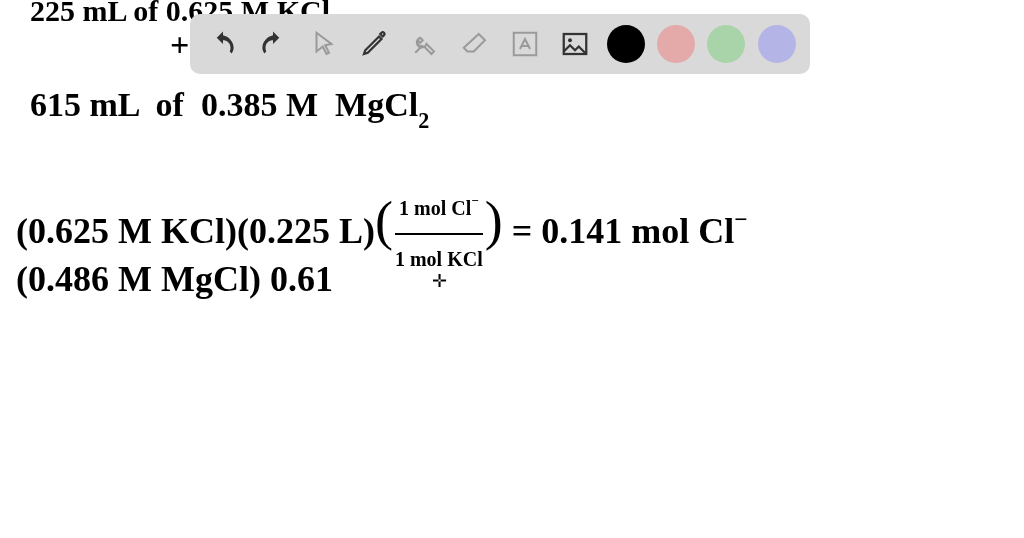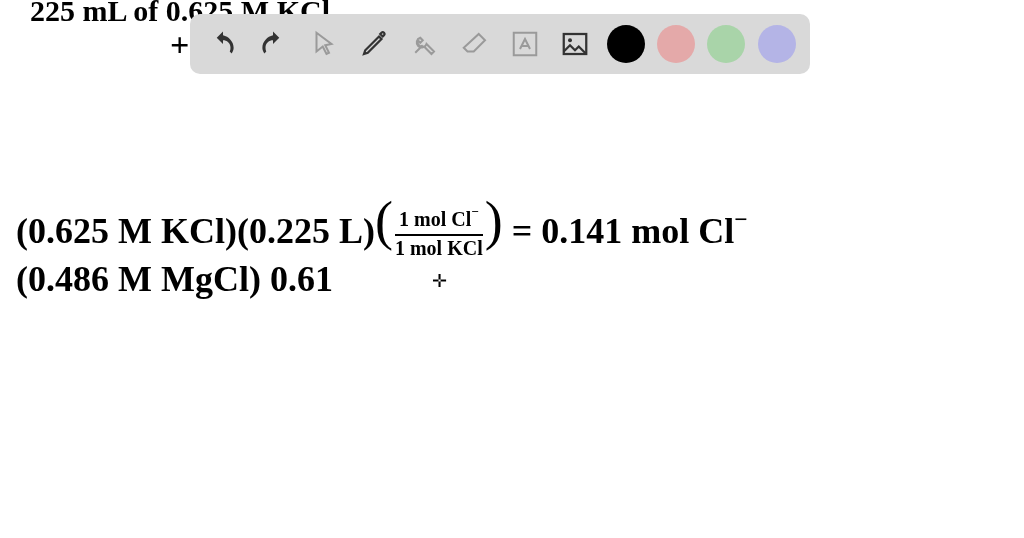--- a/index.html
+++ b/index.html
@@ -62,39 +62,42 @@
     .line3 .frac {
       display: inline-flex;
       flex-direction: column;
       align-items: center;
       font-size: 20px;
       line-height: 1.05;
       vertical-align: middle;
       margin: 0 2px;
       transform: translateY(-2px);
     }
-    .line3 .frac .num { border-bottom: 2.5px solid #000; padding: 0 4px 4px; }
-    .line3 .frac .den { padding-top: 2px; }
+    .line3 .frac .num { border-bottom: 2.5px solid #000; padding: 0 4px 14px; }
+    .line3 .frac .den { padding-top: 14px; }
     .line3 .paren-big { font-size: 54px; font-weight: 400; position: relative; top: -4px; }
     .line4 { top: 258px; left: 16px; font-size: 36px; }
     .cursor {
       position: absolute;
       top: 270px;
       left: 432px;
       font-size: 18px;
       color: #000;
     }
   </style>
 </head>
 <body>
 
 <div class="canvas">
 
   <div class="hand line1">225 mL  of  0.625 M  KCl</div>
   <div class="hand plus">+</div>
+  <div class="hand line2">
+    615 mL &nbsp;of&nbsp; 0.385 M &nbsp;MgCl<sub>2</sub>
+  </div>
 
   <div class="hand line3">
     <span>(0.625 M KCl)</span><span>(0.225 L)</span><span class="paren-big">(</span><span class="frac">
       <span class="num">1 mol Cl<sup>−</sup></span>
       <span class="den">1 mol KCl</span>
     </span><span class="paren-big">)</span><span> = </span><span>0.141 mol Cl<sup>−</sup></span>
   </div>
 
   <div class="hand line4">(0.486 M MgCl)  0.61</div>
   <div class="cursor">✛</div>

